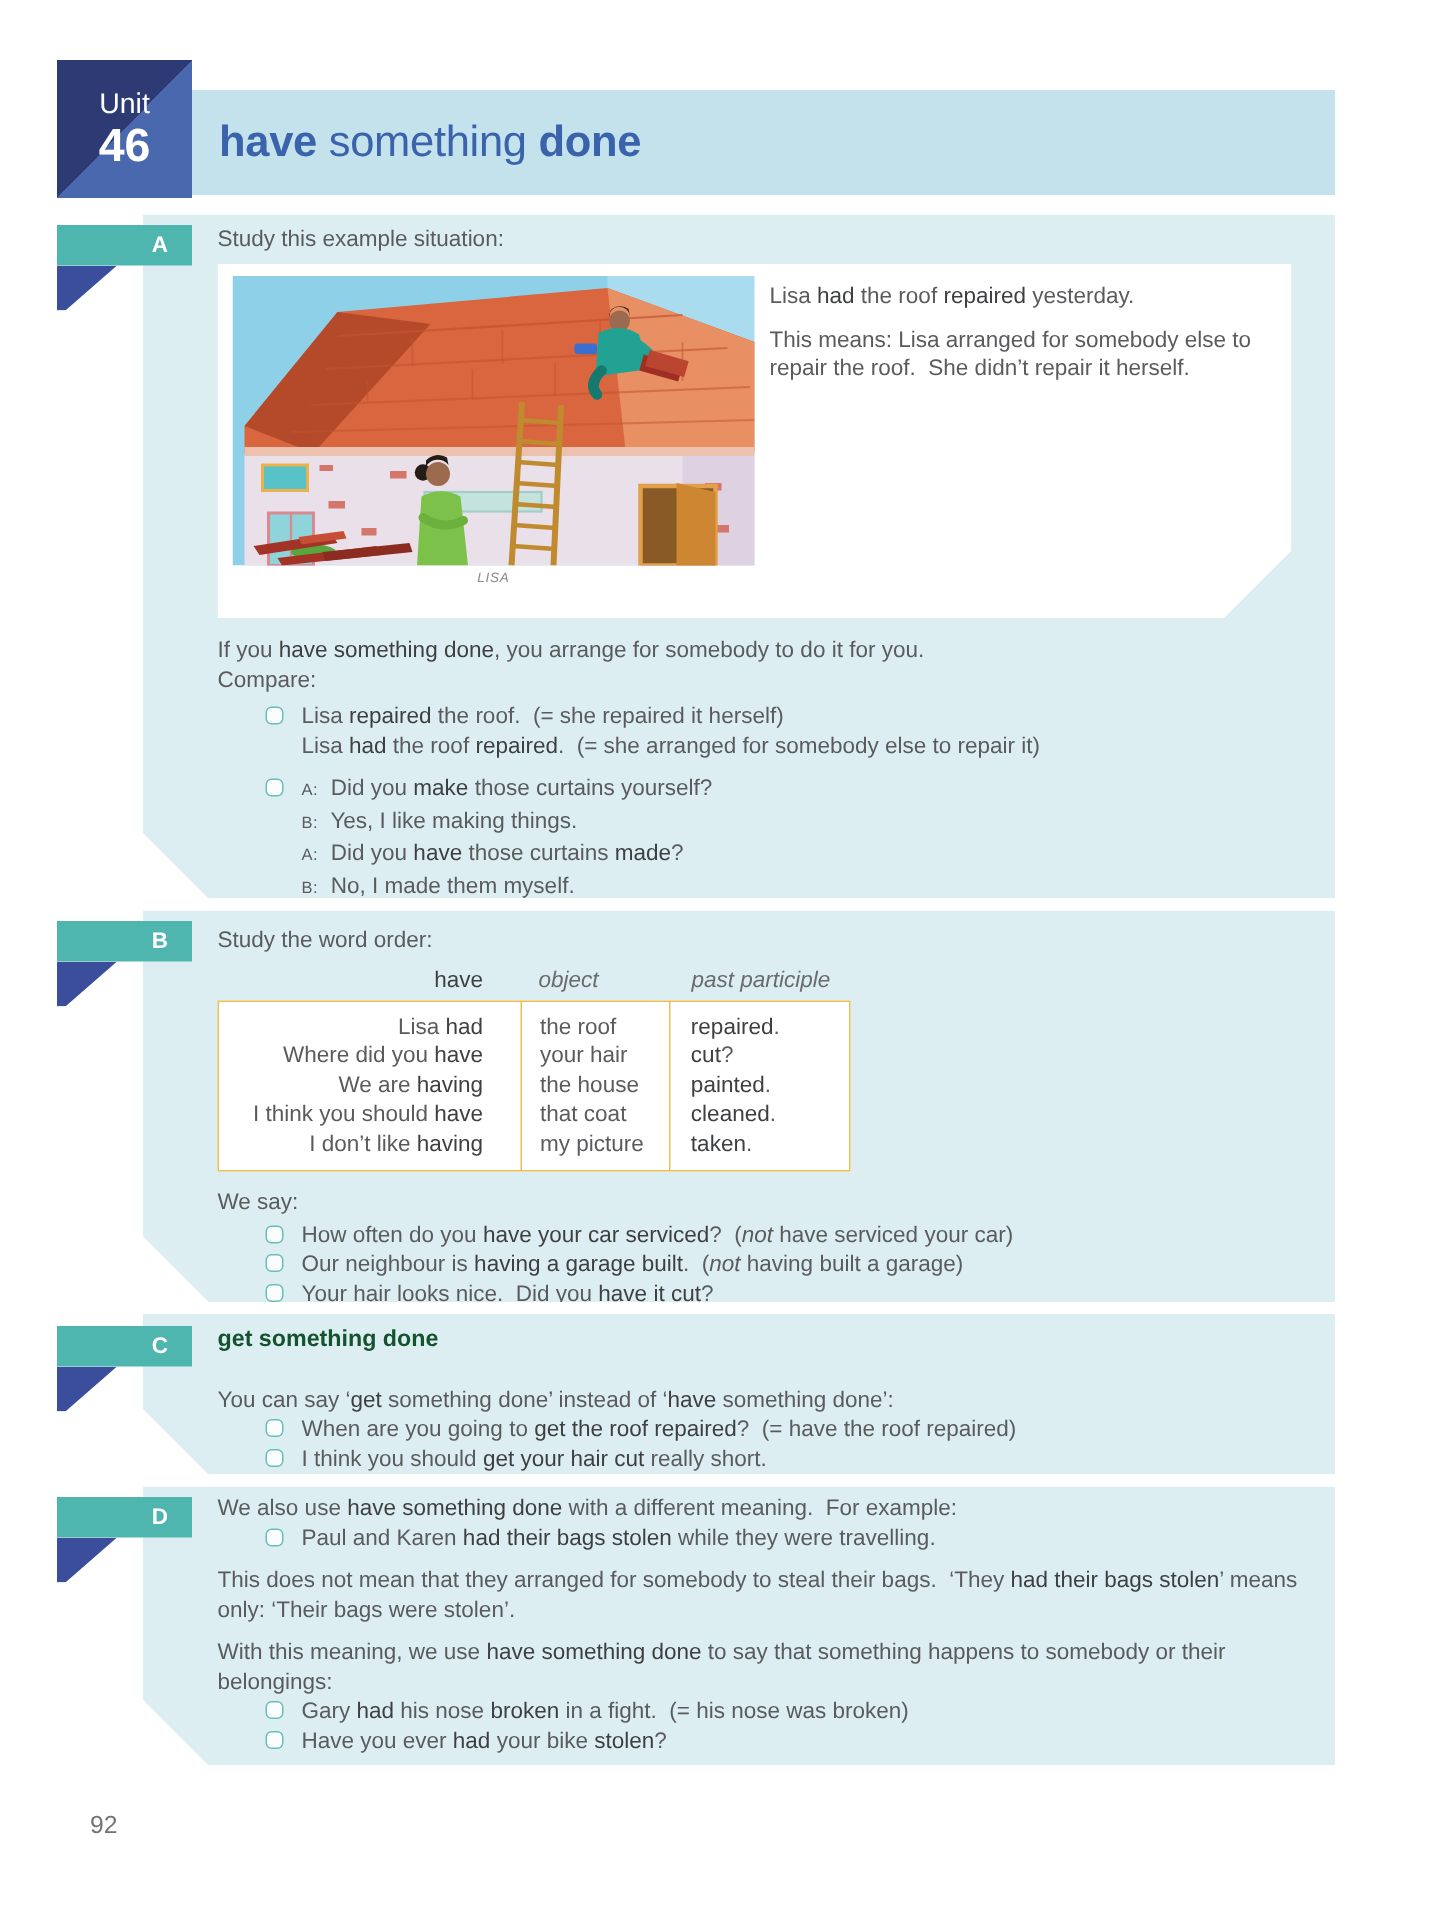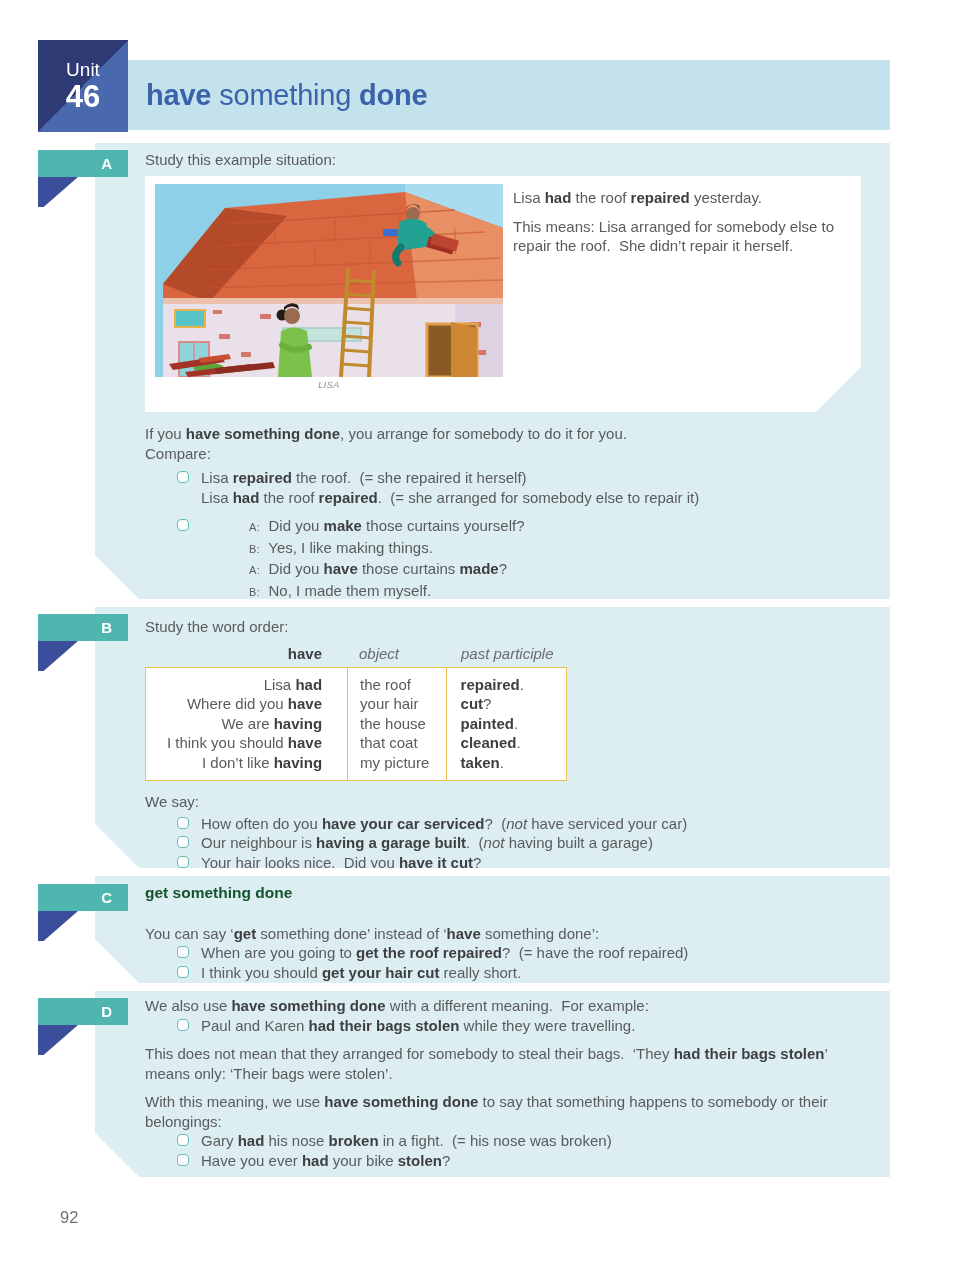--- a/index.html
+++ b/index.html
@@ -31,21 +31,21 @@
     font-weight:700;font-size:15px;display:flex;align-items:center;justify-content:flex-end;
     padding-right:16px;box-sizing:border-box;z-index:3;
   }
   .fold{
     position:absolute;left:38px;width:40px;height:30px;background:#3b4e9c;
     clip-path:polygon(0 0,100% 0,14% 100%,0 100%);z-index:2;
   }
   
   .line,.pline,.cellline,.hcell,.blines > .line{white-space:pre-wrap;}
   .line,.pline{font-size:15px;line-height:19.5px;}
-  .b{font-weight:700;color:#3e3f41;}
+  .b{font-weight:400;color:#3e3f41;}
   .i{font-style:italic;}
   .sc{font-size:11px;letter-spacing:0.4px;}
   
   .a-intro{position:absolute;left:50px;top:7px;}
   .card{
     position:absolute;left:50px;top:33px;width:716px;height:236px;background:#ffffff;
     clip-path:polygon(0 0,100% 0,100% calc(100% - 45px),calc(100% - 45px) 100%,0 100%);
   }
   .illu{position:absolute;left:10px;top:8px;}
   .illu-caption{
@@ -188,21 +188,21 @@
       <div class="line"><span>If you </span><span class="b">have something done</span><span>, you arrange for somebody to do it for you.</span></div>
       <div class="line">Compare:</div>
       <div class="indent">
         <div class="bullet" style="margin-top:5px;">
           <span class="dot"></span>
           <div class="blines">
             <div class="line"><span>Lisa </span><span class="b">repaired</span><span> the roof.  (= she repaired it herself)</span></div>
             <div class="line"><span>Lisa </span><span class="b">had</span><span> the roof </span><span class="b">repaired</span><span>.  (= she arranged for somebody else to repair it)</span></div>
           </div>
         </div>
-        <div class="bullet" style="margin-top:9px;gap:48px;">
+        <div class="bullet" style="margin-top:9px;">
           <span class="dot"></span>
           <div class="blines">
             <div class="line"><span class="sc">A:</span><span>  Did you </span><span class="b">make</span><span> those curtains yourself?</span></div>
             <div class="line"><span class="sc">B:</span><span>  Yes, I like making things.</span></div>
             <div class="line"><span class="sc">A:</span><span>  Did you </span><span class="b">have</span><span> those curtains </span><span class="b">made</span><span>?</span></div>
             <div class="line"><span class="sc">B:</span><span>  No, I made them myself.</span></div>
           </div>
         </div>
       </div>
     </div>

